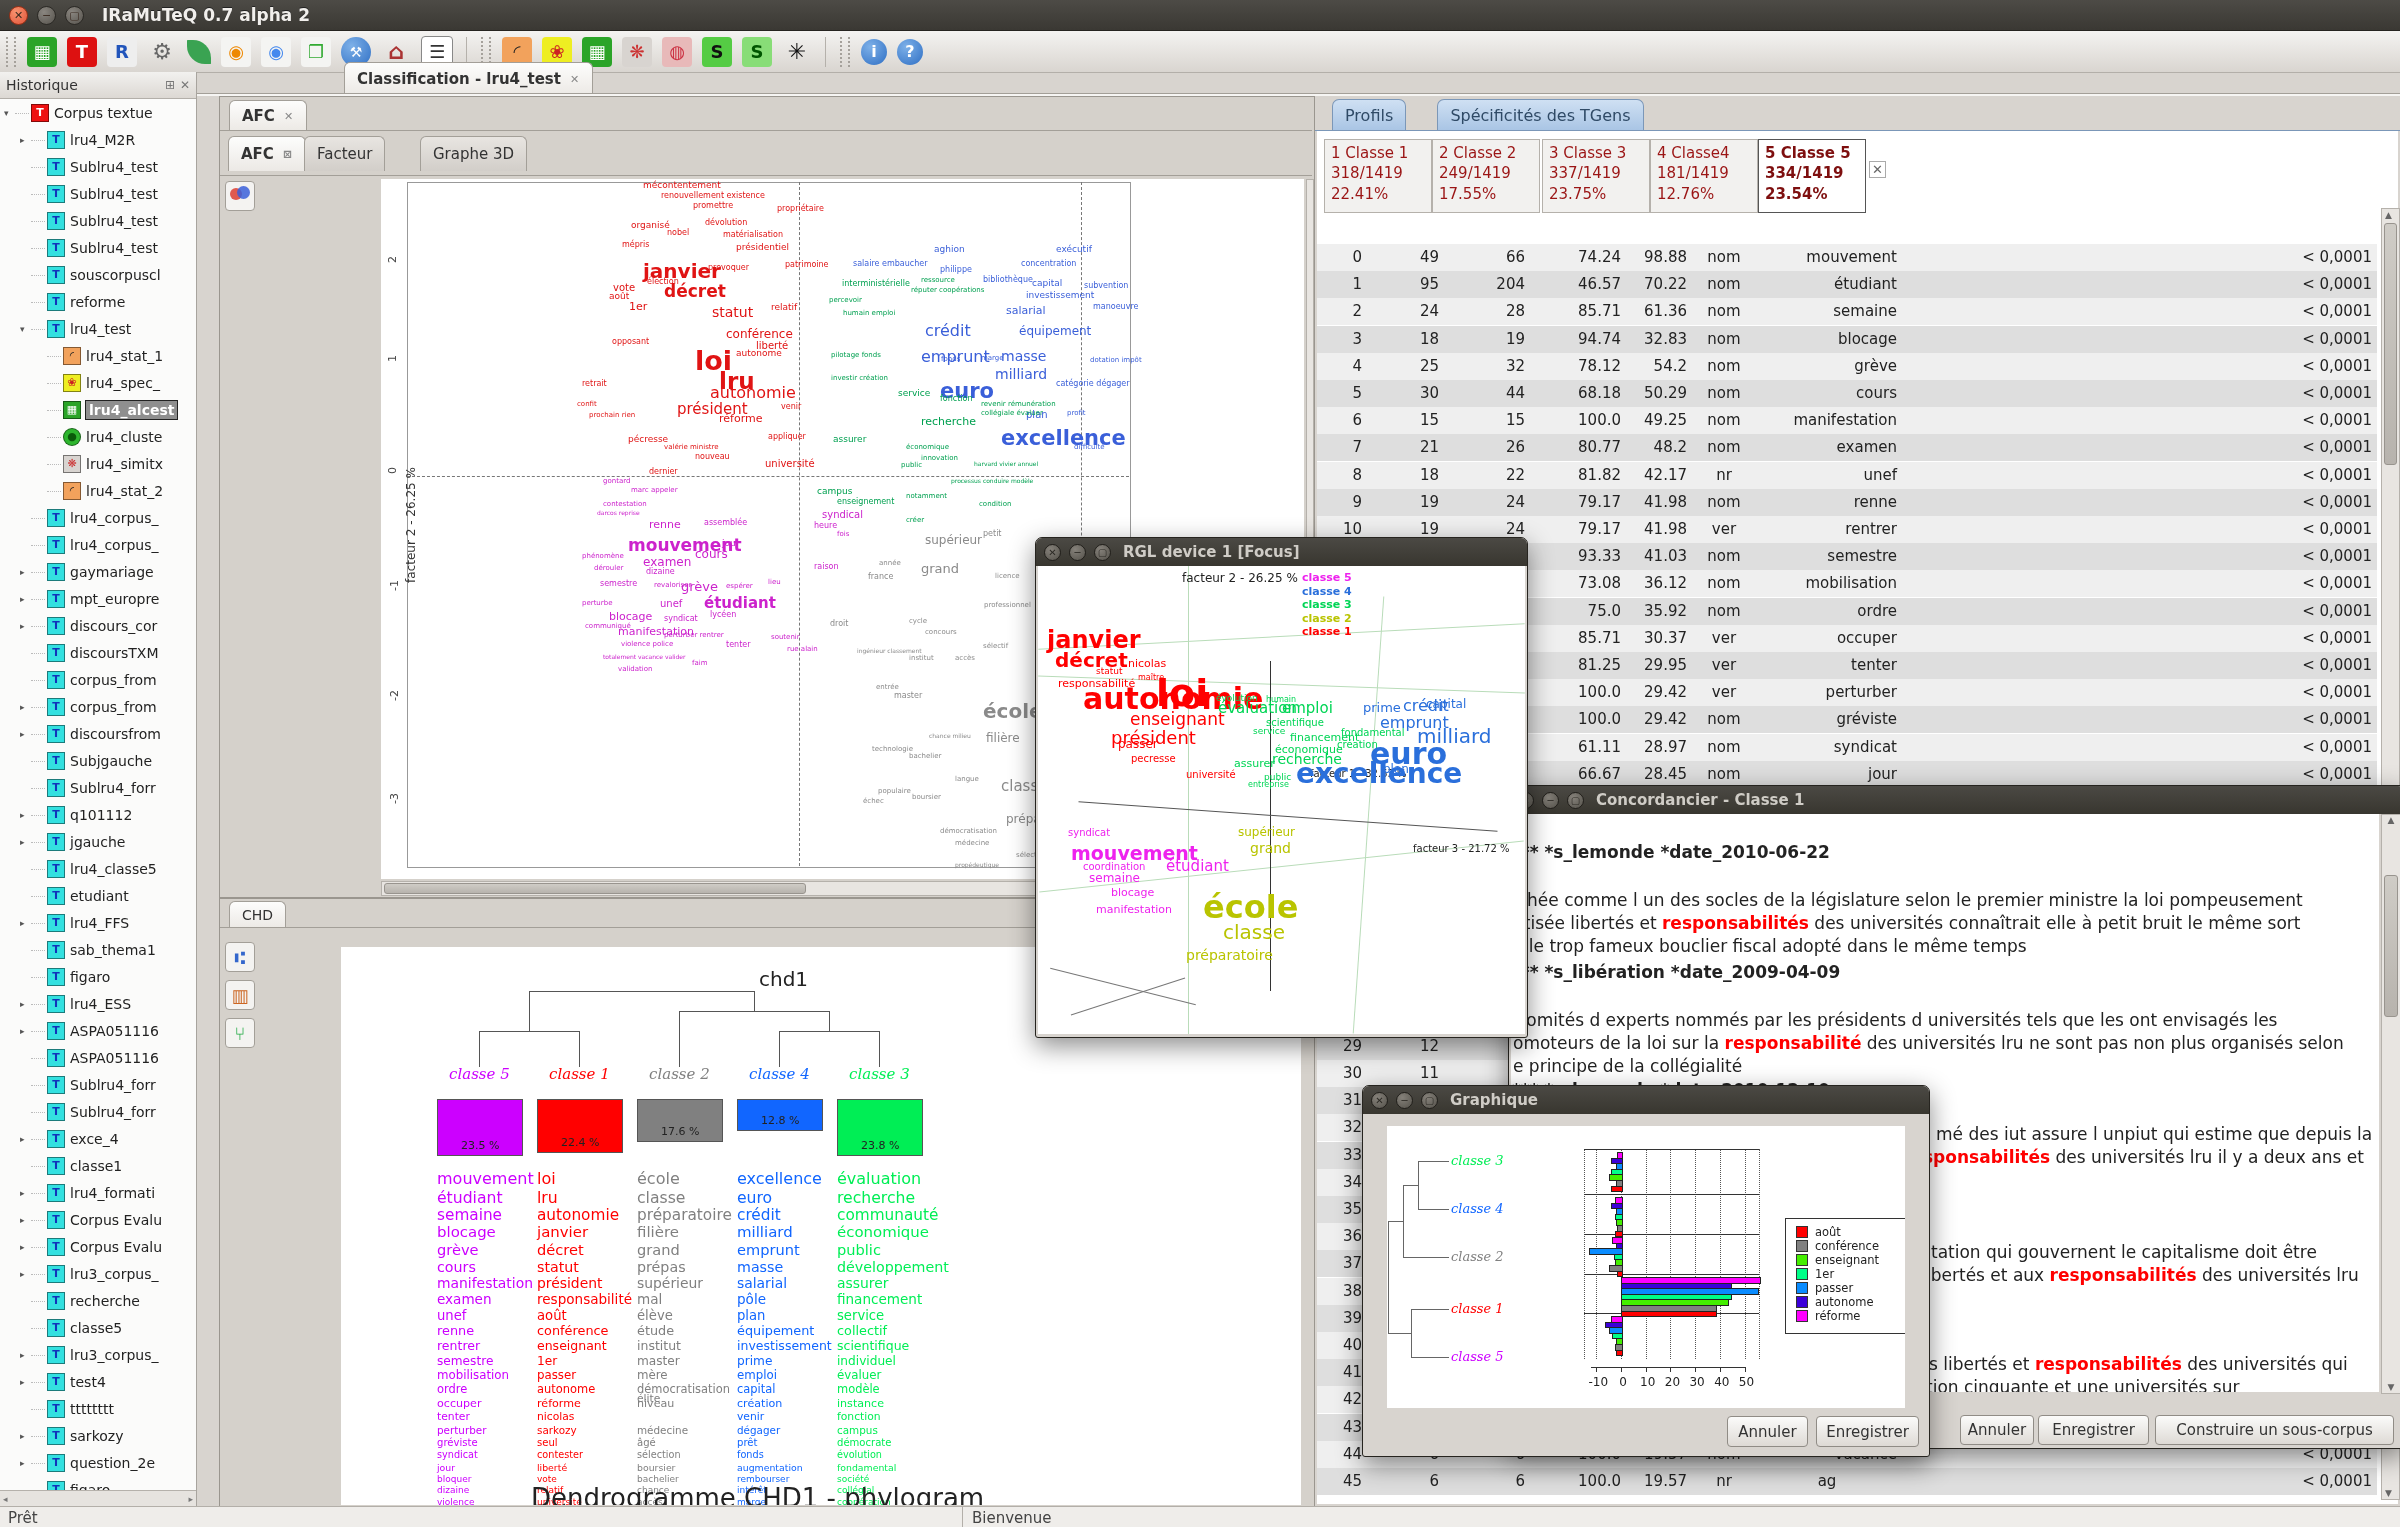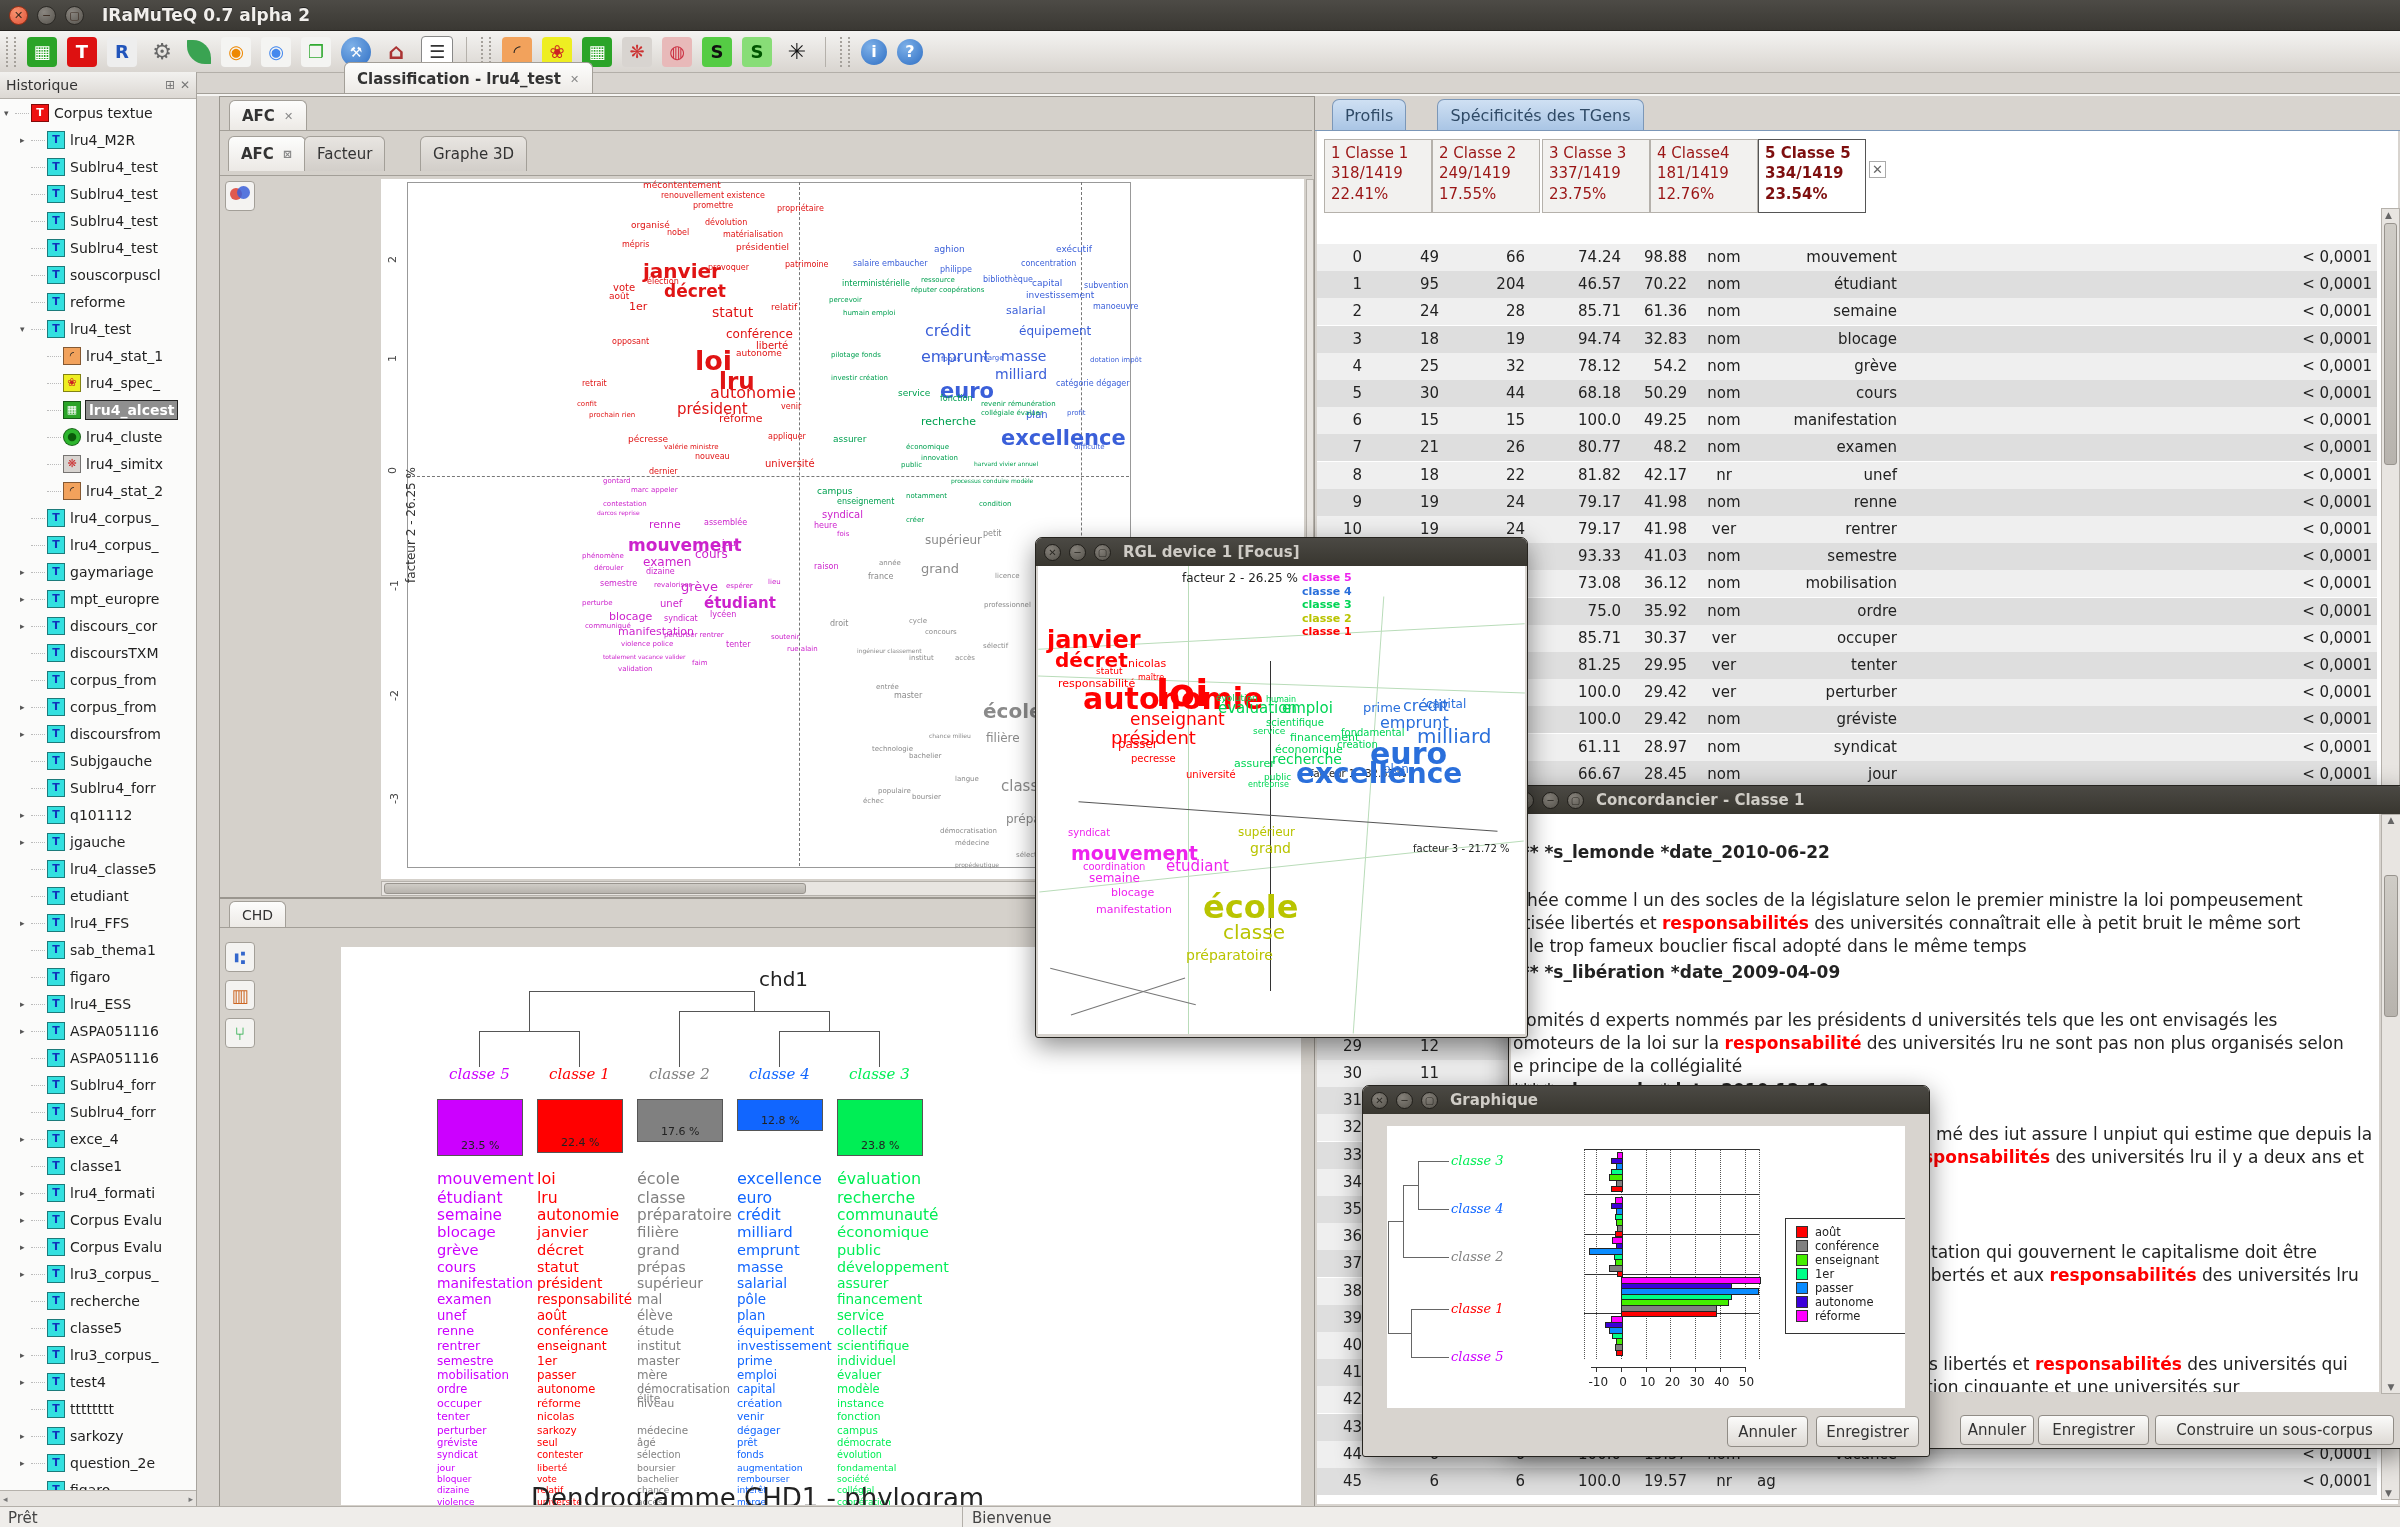--- a/index.html
+++ b/index.html
@@ -1270,21 +1270,21 @@
           <span style="position: absolute; left: 440px; width: 140px; top: 4px; text-align: right; font-size: 15px;">vacance</span>
           <span style="position: absolute; left: 870px; width: 185px; top: 4px; text-align: right; font-size: 15px;">&lt; 0,0001</span>
         </div>
         <div class="prow" style="left: 0px; top: 1337px; width: 1060px; height: 27px; background: rgb(222, 222, 222);">
           <span style="position: absolute; left: 5px; width: 40px; top: 4px; text-align: right; font-size: 15px;">45</span>
           <span style="position: absolute; left: 50px; width: 72px; top: 4px; text-align: right; font-size: 15px;">6</span>
           <span style="position: absolute; left: 128px; width: 80px; top: 4px; text-align: right; font-size: 15px;">6</span>
           <span style="position: absolute; left: 212px; width: 92px; top: 4px; text-align: right; font-size: 15px;">100.0</span>
           <span style="position: absolute; left: 308px; width: 62px; top: 4px; text-align: right; font-size: 15px;">19.57</span>
           <span style="position: absolute; left: 378px; width: 58px; top: 4px; text-align: center; font-size: 15px;">nr</span>
-          <span style="position: absolute; left: 440px; width: 140px; top: 4px; text-align: left; font-size: 15px;">ag</span>
+          <span style="position: absolute; left: 440px; width: 140px; top: 4px; text-align: center; font-size: 15px;">ag</span>
           <span style="position: absolute; left: 870px; width: 185px; top: 4px; text-align: right; font-size: 15px;">&lt; 0,0001</span>
         </div>
       </div>
       <div class="scroll" style="left: 1066px; top: 112px; width: 17px; height: 1290px;">
         <div class="thumb" style="left: 2px; top: 14px; width: 11px; height: 240px;"></div>
         <div class="abs" style="left: 3px; top: 1px; font-size: 9px; color: rgb(102, 102, 102);">▲</div>
         <div class="abs" style="left: 3px; bottom: 1px; font-size: 9px; color: rgb(102, 102, 102);">▼</div>
       </div>
     </div>
 

